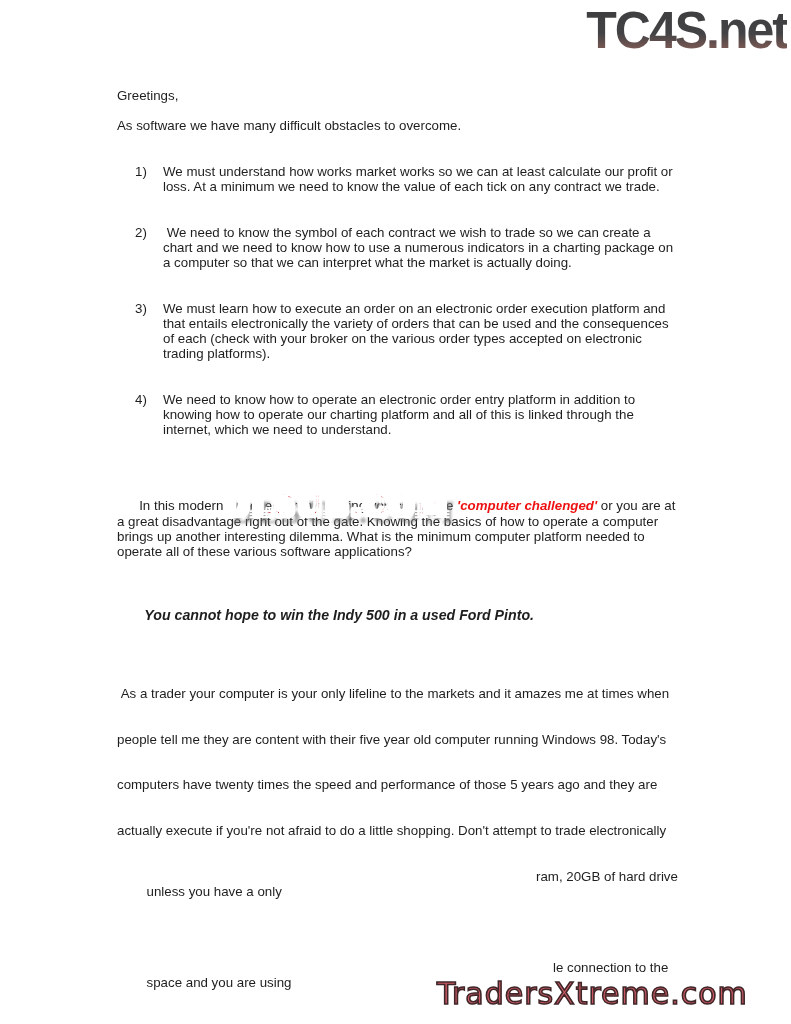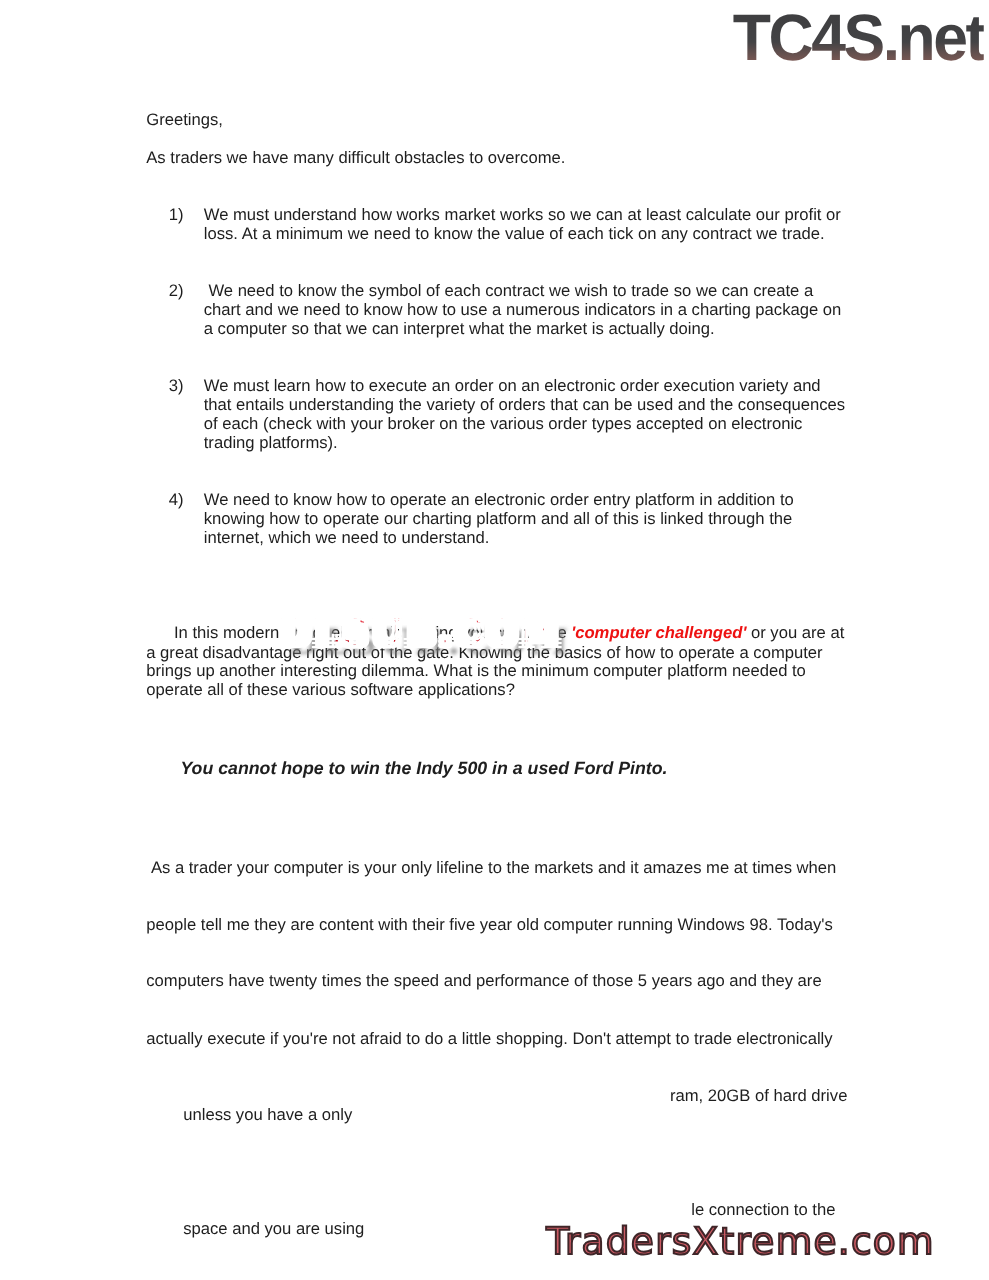--- a/index.html
+++ b/index.html
@@ -71,34 +71,34 @@
 <body>
 
 <div class="page">
 
   <div class="logo-tc4s">TC4S.net</div>
 
   <div class="content">
 
     <p>Greetings,</p>
 
-    <p class="tight">As traders we have many difficult obstacles to overcome.</p>
+    <p class="tight">As software we have many difficult obstacles to overcome.</p>
 
     <div class="olist">
       <div class="li">
         <span class="num">1)</span>
         <span class="litext">We must understand how works market works so we can at least calculate our profit or loss. At a minimum we need to know the value of each tick on any contract we trade.</span>
       </div>
       <div class="li">
         <span class="num">2)</span>
         <span class="litext"> We need to know the symbol of each contract we wish to trade so we can create a chart and we need to know how to use a numerous indicators in a charting package on a computer so that we can interpret what the market is actually doing.</span>
       </div>
       <div class="li">
         <span class="num">3)</span>
-        <span class="litext">We must learn how to execute an order on an electronic order execution variety and that entails understanding the variety of orders that can be used and the consequences of each (check with your broker on the various order types accepted on electronic trading platforms).</span>
+        <span class="litext">We must learn how to execute an order on an electronic order execution platform and that entails electronically the variety of orders that can be used and the consequences of each (check with your broker on the various order types accepted on electronic trading platforms).</span>
       </div>
       <div class="li">
         <span class="num">4)</span>
         <span class="litext">We need to know how to operate an electronic order entry platform in addition to knowing how to operate our charting platform and all of this is linked through the internet, which we need to understand.</span>
       </div>
     </div>
 
     <p>
       <span>In this modern era of electronic trading you cannot be </span><span class="red-em">'computer challenged'</span><span> or you are at a great disadvantage right out of the gate. Knowing the basics of how to operate a computer brings up another interesting dilemma. What is the minimum computer platform needed to operate all of these various software applications?</span>
     </p>

